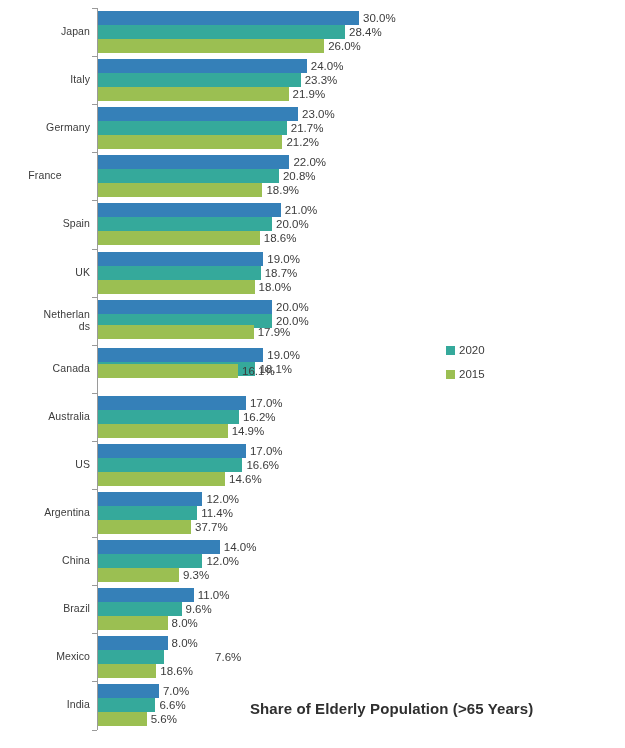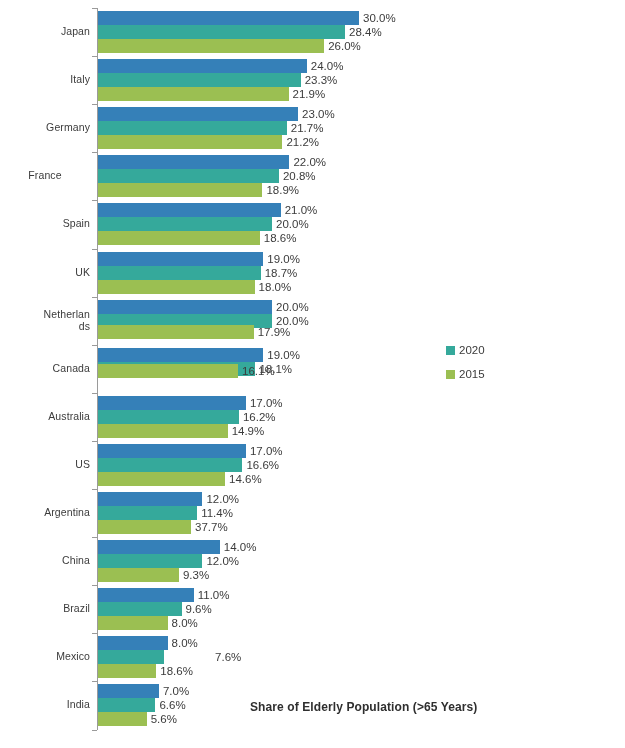--- a/index.html
+++ b/index.html
@@ -102,21 +102,21 @@
     font-size: 11.5px;
     color: #3b3b3b;
     line-height: 12px;
   }
 
   
   #chart-caption {
     position: absolute;
     left: 250px;
     top: 700px;
-    font-size: 12px;
+    font-size: 15px;
     font-weight: bold;
     color: #2f2f2f;
     letter-spacing: 0.1px;
     white-space: nowrap;
   }
 </style>
 </head>
 <body>
 
 <div id="chart-root">

